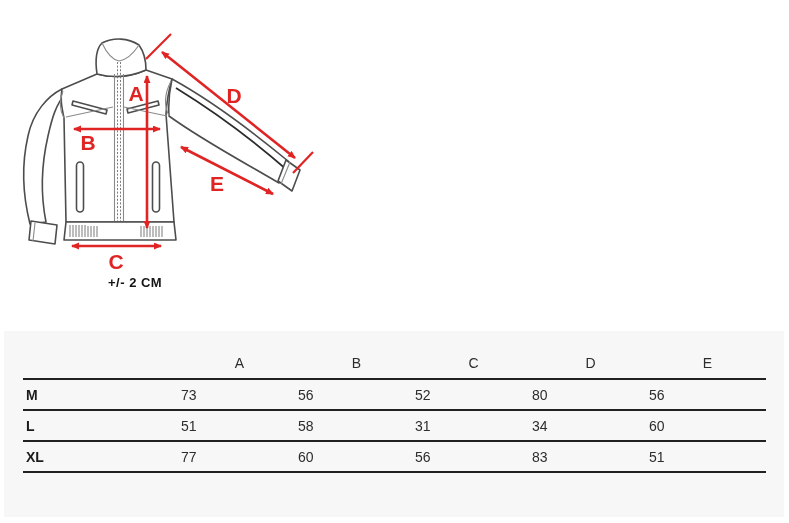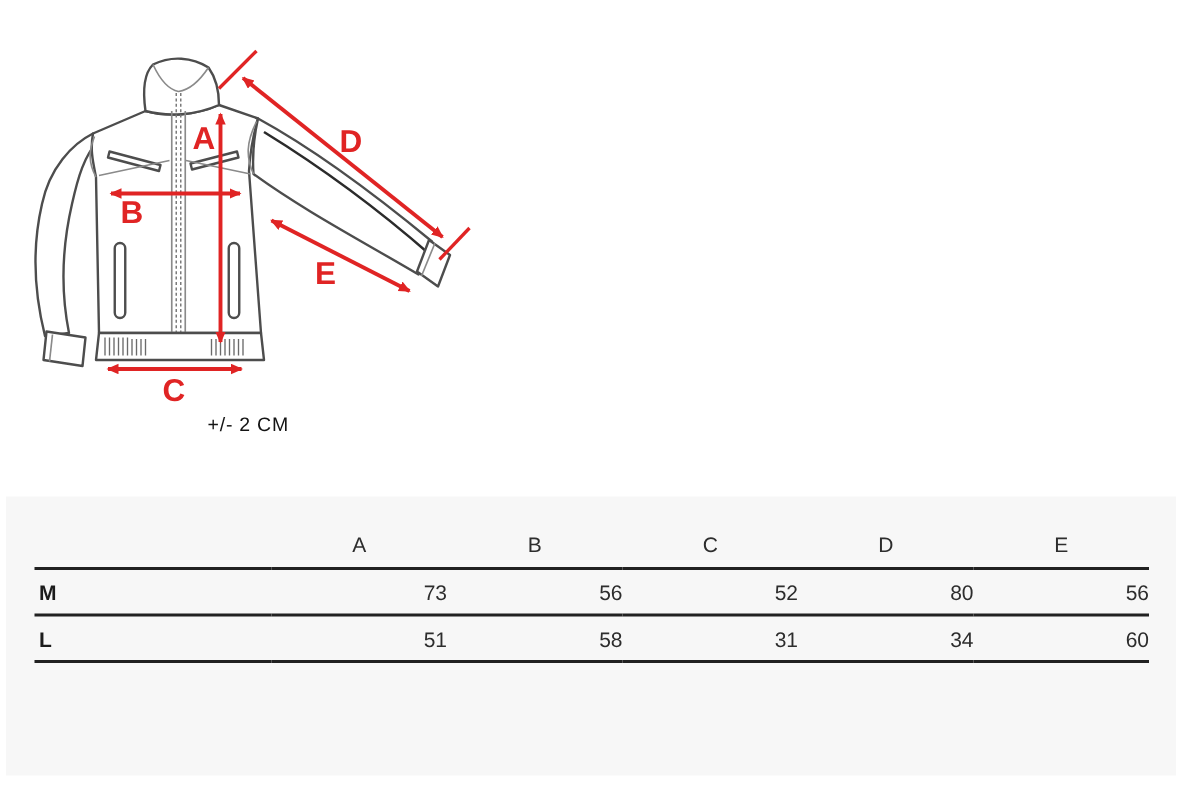--- a/index.html
+++ b/index.html
@@ -20,43 +20,43 @@
   .zip     { fill:none; stroke:#7a7a7a; stroke-width:1; stroke-dasharray:2 1.6; }
   .tex     { stroke:#6b6b6b; stroke-width:0.9; }
   .arrow   { stroke:var(--accent,#e02424); stroke-width:2.6; fill:none; }
   .tick    { stroke:var(--accent,#e02424); stroke-width:2.2; }
   #ah path { fill:var(--accent,#e02424); }
   .dim-label {
     position:absolute; transform:translate(-50%,-50%);
     color:var(--accent,#e02424); font-size:21px; font-weight:700; line-height:1;
   }
   .tolerance {
-    position:absolute; left:108px; top:275px; width:115px; text-align:center;
-    color:#141414; font-size:13px; font-weight:400; letter-spacing:0.5px;
+    position:absolute; left:108px; top:275px; width:115px; 
+    color:#141414; font-size:13px; font-weight:700; letter-spacing:0.5px;
   }
 
   
   .table-panel {
     position:absolute; left:4px; top:331px; width:780px; height:186px;
     background:#f7f7f7;
   }
   table.size-table {
     position:absolute; left:19px; top:13px; width:743px;
     border-collapse:collapse; table-layout:fixed;
     font-size:14px; color:#2d2d2d;
   }
   table.size-table col.c-size { width:158px; }
   table.size-table col.c-val  { width:117px; }
   table.size-table th {
     font-weight:400; text-align:center; vertical-align:bottom;
     height:27px; padding:0 0 7px 0;
     border-bottom:2px solid #212121;
   }
   table.size-table td {
-    text-align:right; height:29px; padding:0;
+    text-align:left; height:29px; padding:0;
     border-bottom:2px solid #212121;
   }
   table.size-table .size-col { text-align:left; font-weight:700; padding-left:3px; color:#1c1c1c; }
 </style>
 </head>
 <body style="--accent: #e02424;">
 
 <div class="stage">
 
   <div class="diagram">
@@ -152,17 +152,25 @@
           <td>56</td>
         </tr>
         <tr>
           <td class="size-col">L</td>
           <td>51</td>
           <td>58</td>
           <td>31</td>
           <td>34</td>
           <td>60</td>
         </tr>
+        <tr>
+          <td class="size-col">XL</td>
+          <td>77</td>
+          <td>60</td>
+          <td>56</td>
+          <td>83</td>
+          <td>51</td>
+        </tr>
       </tbody>
     </table>
   </div>
 
 </div>
 
 </body></html>

